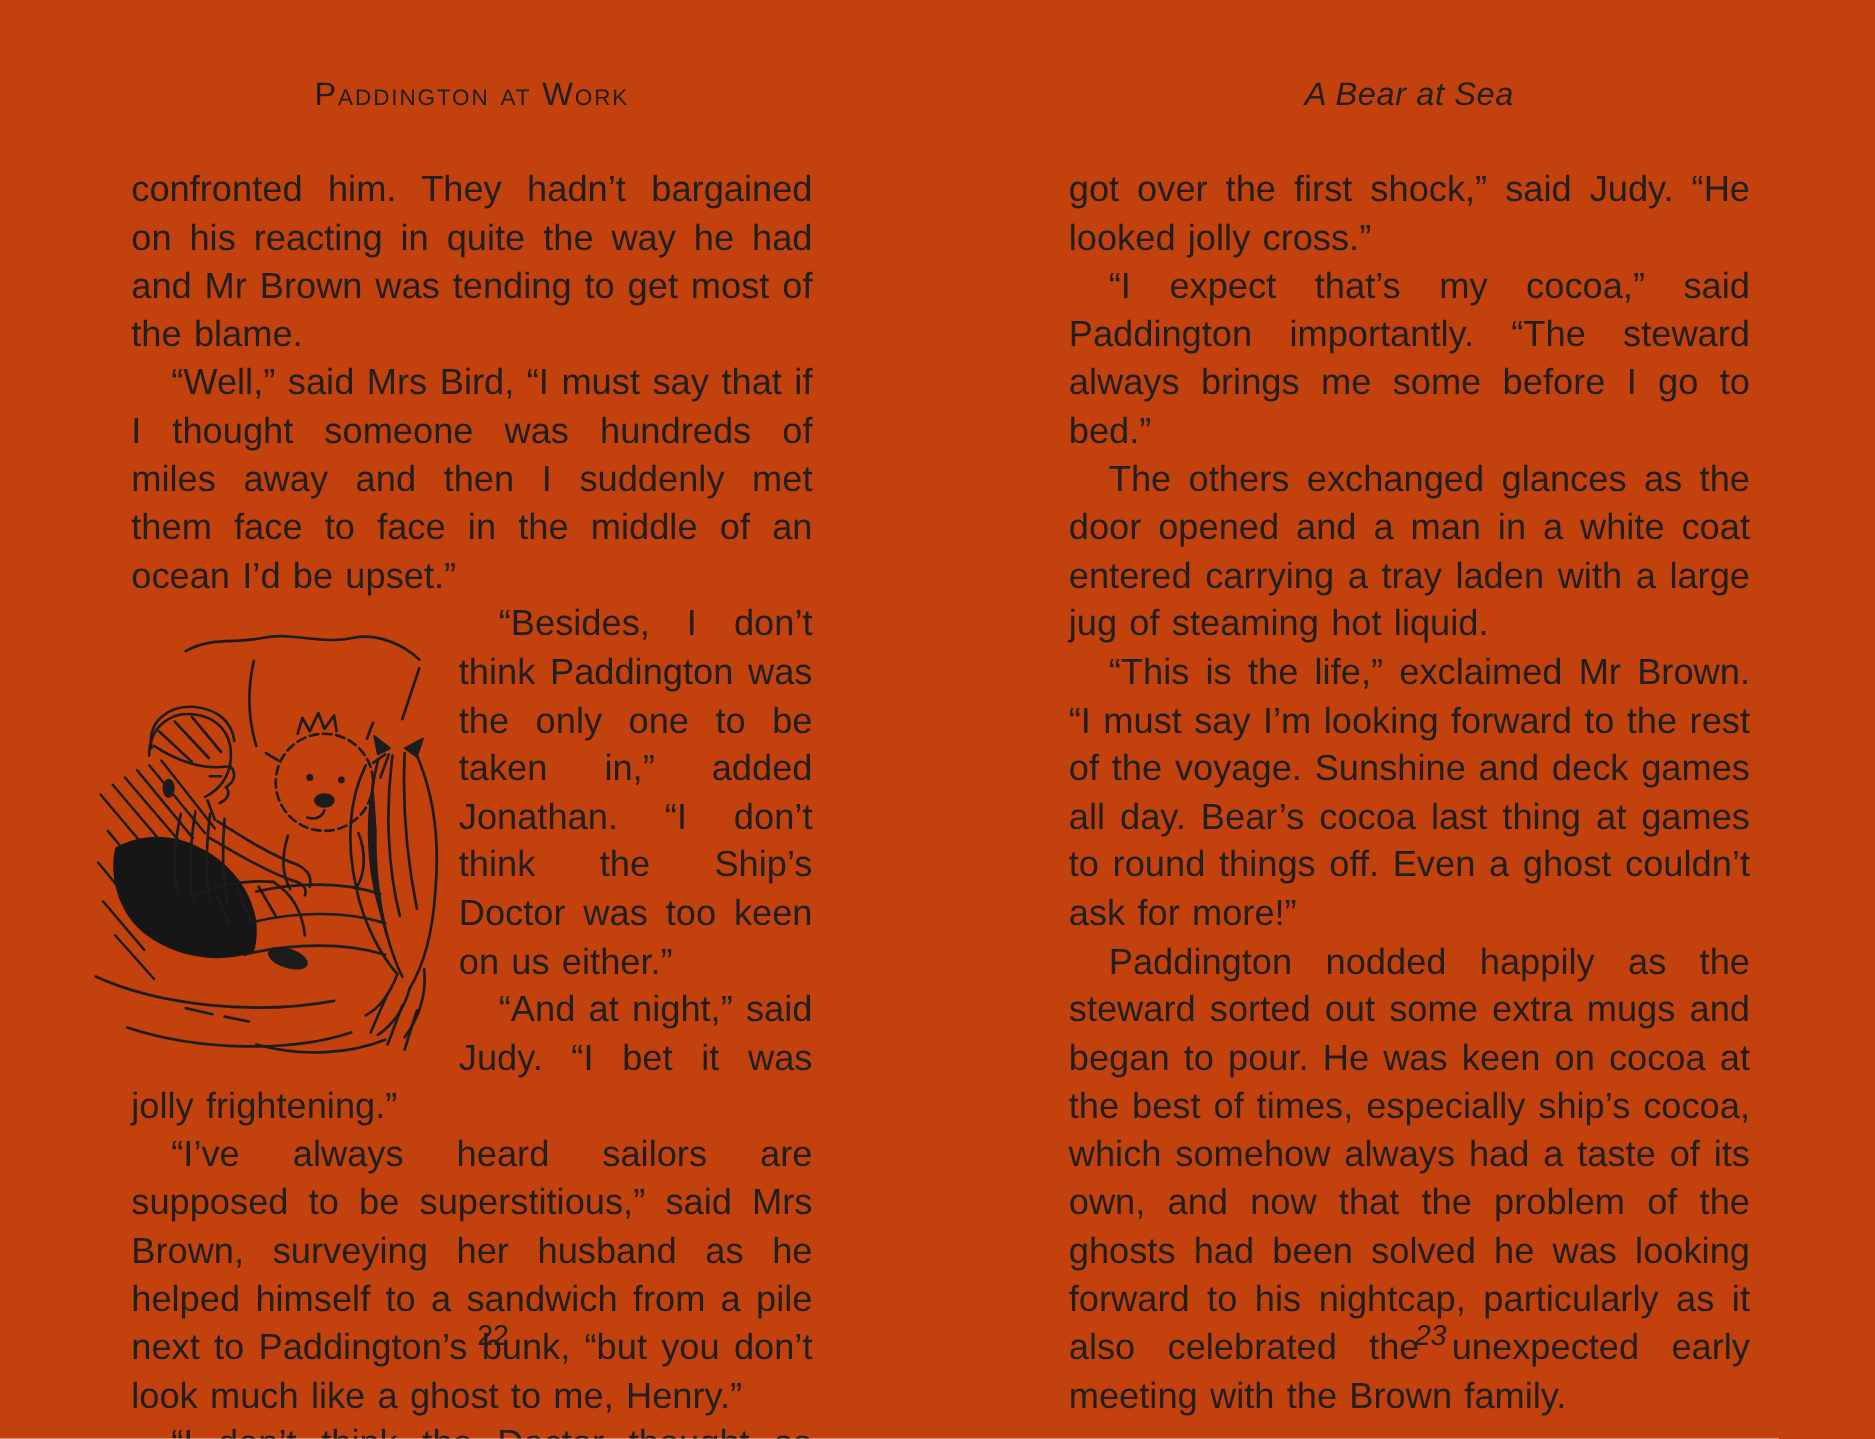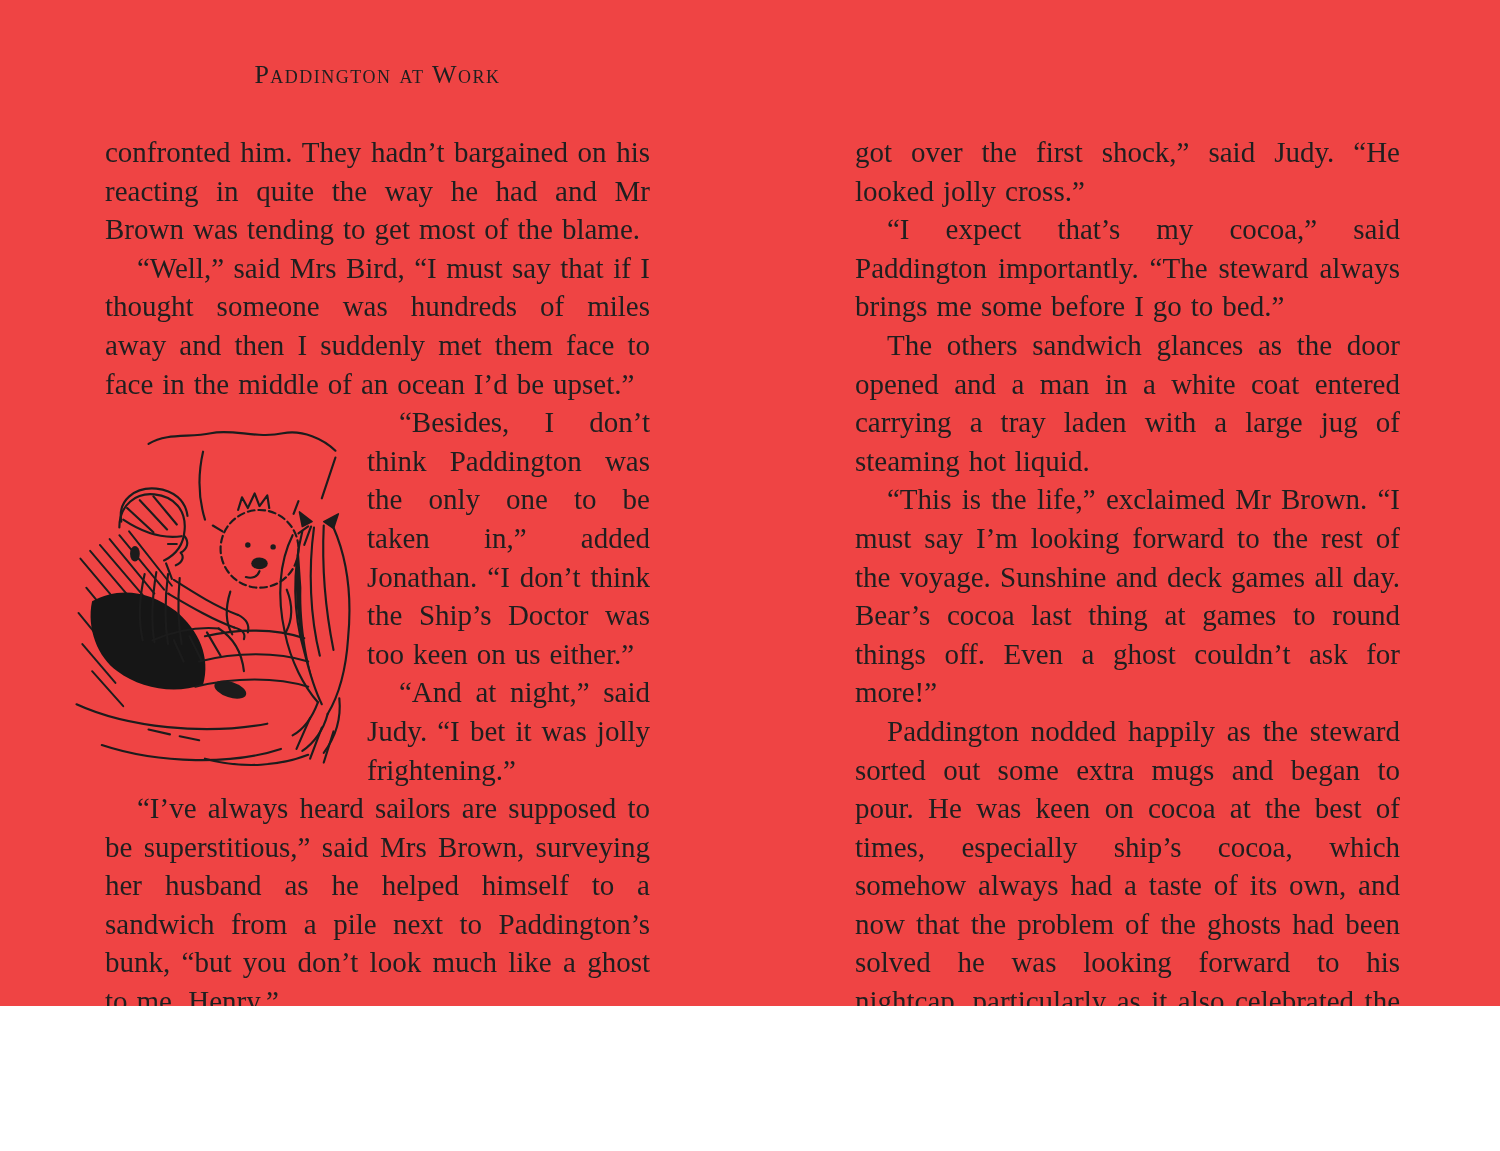--- a/index.html
+++ b/index.html
@@ -3,23 +3,23 @@
 <meta charset="utf-8">
 <style>
   html, body {
     margin: 0;
     padding: 0;
     background: #ffffff;
   }
   #spread {
     position: relative;
     width: 1500px;
-    height: 1006px;
-    background: #ef4444;
-    font-family: Liberation Serif, serif;
+    height: 1151px;
+    background: #c2410c;
+    font-family: Liberation Sans, sans-serif;
     color: #1f1f1f;
     overflow: hidden;
   }
   .page {
     position: absolute;
     top: 0;
     width: 545px;
     height: 1151px;
   }
   #left-page  { left: 105px; }
@@ -185,25 +185,26 @@
       <p class="indent">“Besides, I don’t think Paddington was the only one to be taken in,” added Jonathan. “I don’t think the Ship’s Doctor was too keen on us either.”</p>
       <p class="indent">“And at night,” said Judy. “I bet it was jolly frightening.”</p>
       <p class="indent">“I’ve always heard sailors are supposed to be superstitious,” said Mrs Brown, surveying her husband as he helped himself to a sandwich from a pile next to Paddington’s bunk, “but you don’t look much like a ghost to me, Henry.”</p>
       <p class="indent">“I don’t think the Doctor thought so when he</p>
     </div>
 
     <div class="page-number">22</div>
   </div>
 
   <div class="page" id="right-page">
+    <div class="running-header">A Bear at Sea</div>
 
     <div class="body-text">
       <p>got over the first shock,” said Judy. “He looked jolly cross.”</p>
       <p class="indent">“I expect that’s my cocoa,” said Paddington importantly. “The steward always brings me some before I go to bed.”</p>
-      <p class="indent">The others sandwich glances as the door opened and a man in a white coat entered carrying a tray laden with a large jug of steaming hot liquid.</p>
+      <p class="indent">The others exchanged glances as the door opened and a man in a white coat entered carrying a tray laden with a large jug of steaming hot liquid.</p>
       <p class="indent">“This is the life,” exclaimed Mr Brown. “I must say I’m looking forward to the rest of the voyage. Sunshine and deck games all day. Bear’s cocoa last thing at games to round things off. Even a ghost couldn’t ask for more!”</p>
       <p class="indent">Paddington nodded happily as the steward sorted out some extra mugs and began to pour. He was keen on cocoa at the best of times, especially ship’s cocoa, which somehow always had a taste of its own, and now that the problem of the ghosts had been solved he was looking forward to his nightcap, particularly as it also celebrated the unexpected early meeting with the Brown family.</p>
     </div>
 
     <div class="page-number">23</div>
   </div>
 
 </div>
 
 </body></html>

